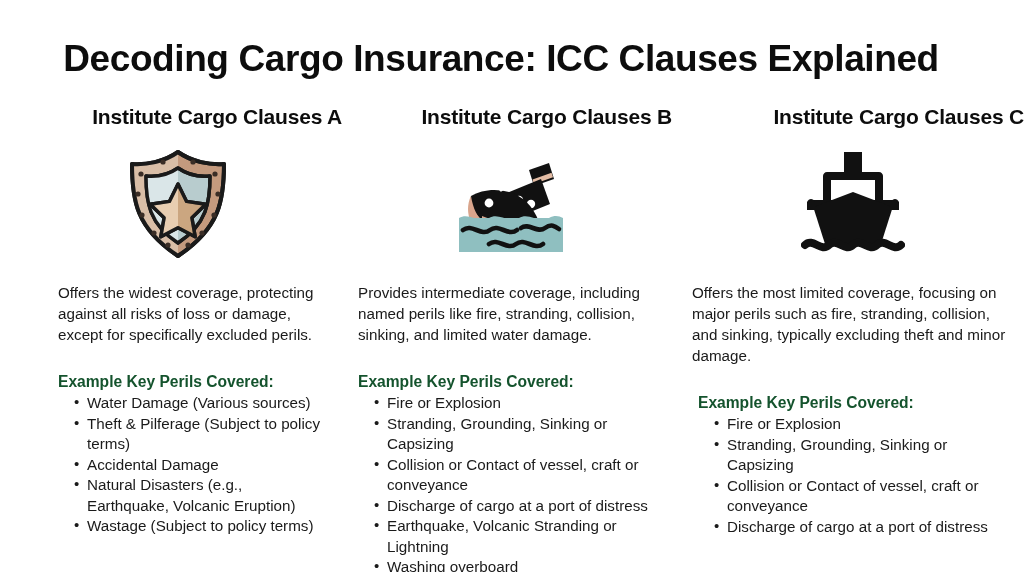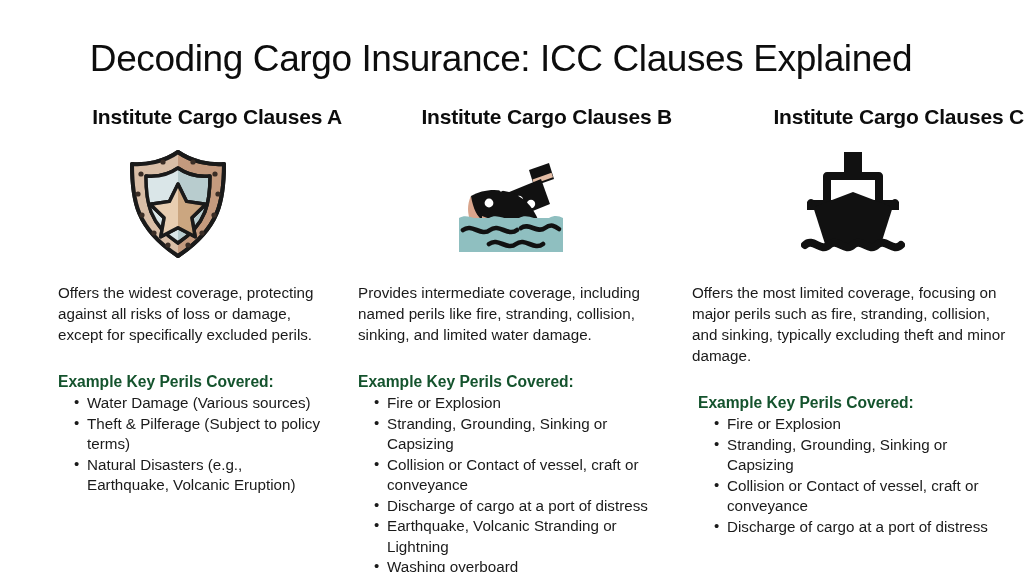--- a/index.html
+++ b/index.html
@@ -23,21 +23,21 @@
   }
 
   
   .main-title {
     position: absolute;
     top: 36px;
     left: 0;
     width: 1002px;
     text-align: center;
     font-size: 37px;
-    font-weight: normal;
+    font-weight: bold;
     letter-spacing: -0.4px;
     color: #0d0d0d;
     line-height: 46px;
     white-space: nowrap;
   }
 
   
   .columns {
     position: absolute;
     top: 104px;
@@ -169,21 +169,23 @@
         </span>
       </div>
 
       <div class="desc">Offers the widest coverage, protecting against all risks of loss or damage, except for specifically excluded perils.</div>
 
       <div class="perils-heading">Example Key Perils Covered:</div>
 
       <ul class="perils">
         <li>Water Damage (Various sources)</li>
         <li>Theft &amp; Pilferage (Subject to policy terms)</li>
+        <li>Accidental Damage</li>
         <li>Natural Disasters (e.g., Earthquake, Volcanic Eruption)</li>
+        <li>Wastage (Subject to policy terms)</li>
       </ul>
     </div>
 
     <div class="column col-b">
       <div class="col-title">Institute Cargo Clauses B</div>
 
       <div class="icon-wrap">
         <span>
           <svg width="112" height="108" viewBox="0 0 112 108">
 

